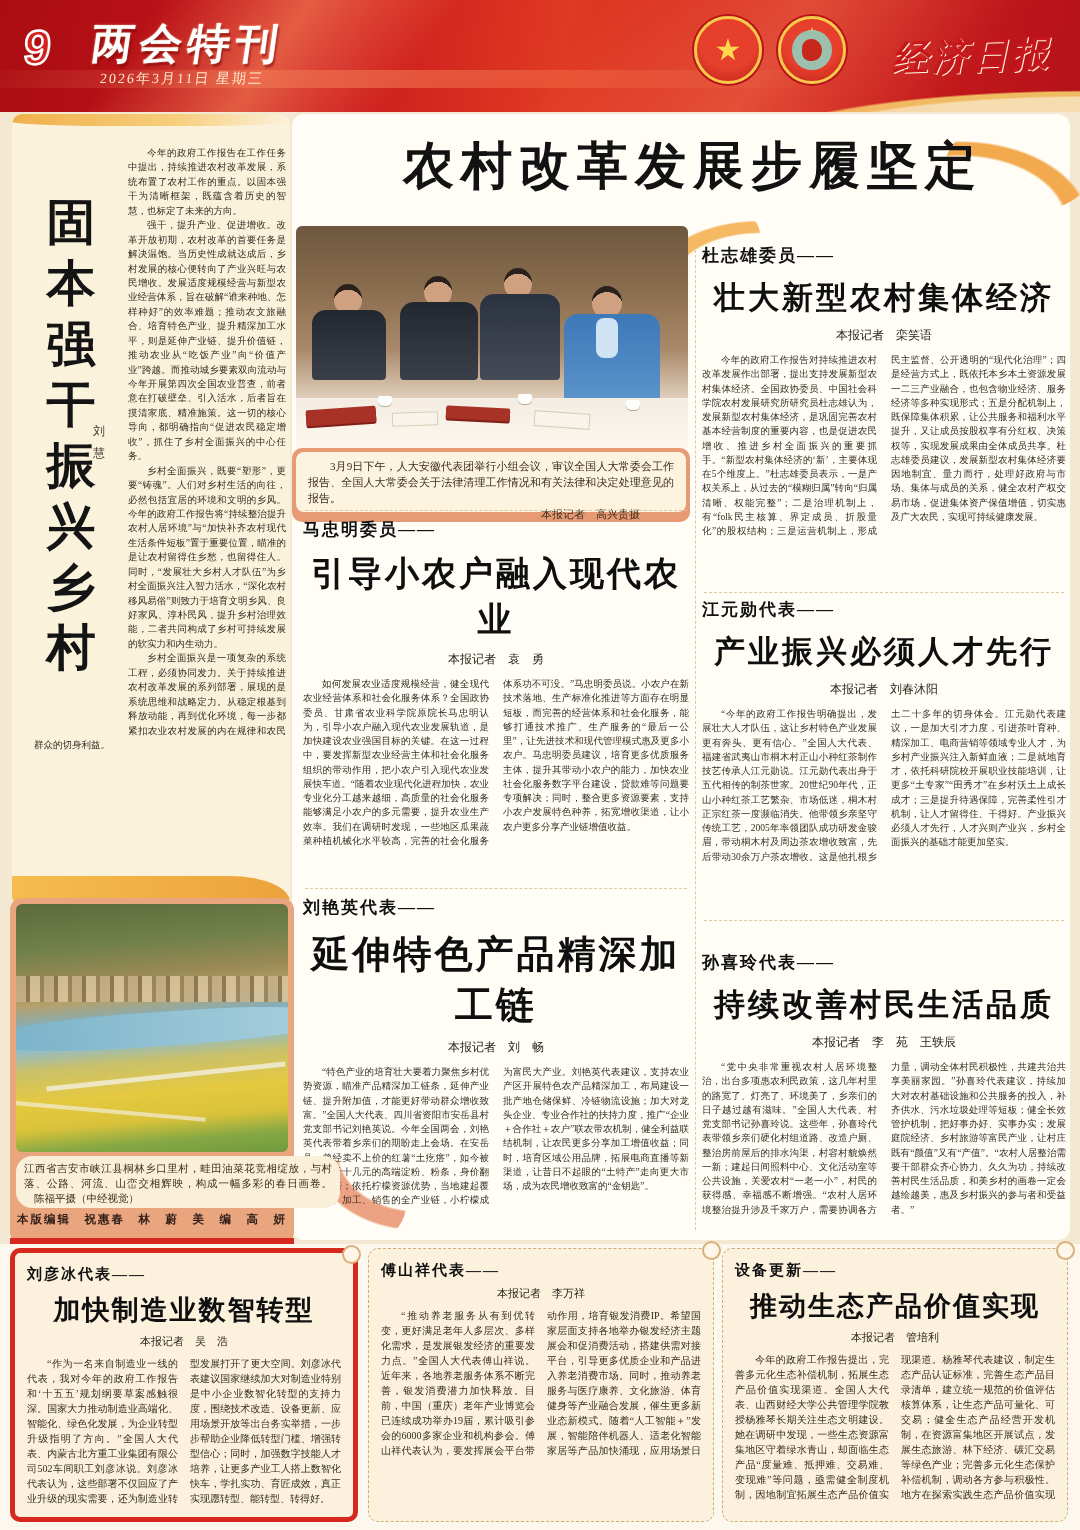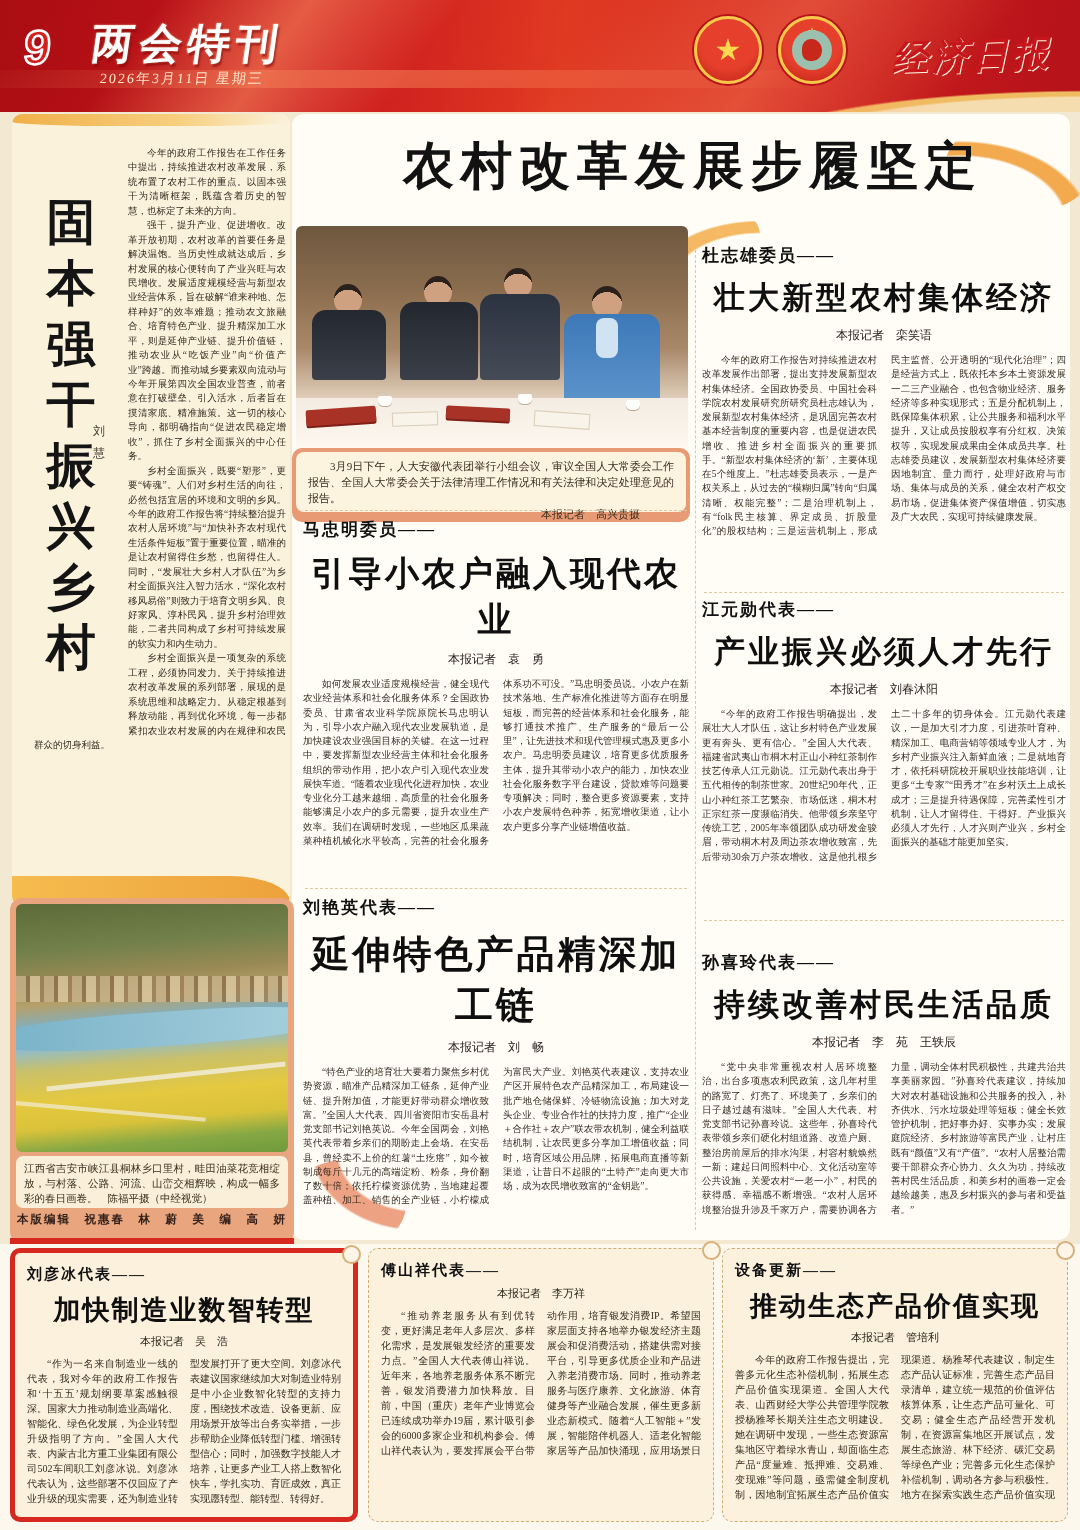--- a/index.html
+++ b/index.html
@@ -111,21 +111,21 @@
   
   .scenery-bg { position:absolute; left:10px; top:898px; width:284px; height:346px; background:#e8a57e; border-radius:12px; }
   .scenery { position:absolute; left:16px; top:904px; width:272px; height:248px; border-radius:6px; overflow:hidden;
     background:linear-gradient(175deg,#5d6b3a 0%,#72804a 18%,#9a8a55 30%,#b5a06a 38%,#7fb0c4 47%,#8fbccd 54%,#c9c06a 62%,#e5c93f 74%,#d9c23a 84%,#86a844 92%,#6f9a3c 100%); }
   .scenery .roofs { position:absolute; left:0; top:72px; width:100%; height:26px;
     background:repeating-linear-gradient(90deg,#c8b289 0 10px,#8a6f4c 10px 14px,#ddc9a0 14px 24px,#9b7f58 24px 28px); opacity:.8; }
   .scenery .river { position:absolute; left:-20px; top:108px; width:330px; height:34px; background:linear-gradient(90deg,#79b2c8,#a8d0dd);
     transform:rotate(-4deg); border-radius:40%; }
   .scenery .path { position:absolute; left:30px; top:170px; width:240px; height:5px; background:#f2ecd8; transform:rotate(-6deg); opacity:.85; }
   .scenery .path2 { position:absolute; left:-10px; top:205px; width:200px; height:4px; background:#f2ecd8; transform:rotate(5deg); opacity:.7; }
-  .scenery-caption { position:absolute; left:16px; top:1156px; width:272px; height:52px; background:#faf0da; border-radius:7px;
+  .scenery-caption { position:absolute; left:16px; top:1156px; width:324px; height:52px; background:#faf0da; border-radius:16px;
     padding:5px 8px 0 8px; font-size:10.5px; line-height:1.45; text-align:justify; color:#3a2c1c; }
   .scenery-caption .sc-credit { white-space:nowrap; padding-left:10px; }
   .credits-row { position:absolute; left:16px; top:1212px; width:272px; height:24px; text-align:center;
     font-size:11.5px; letter-spacing:2px; color:#33201a; font-weight:bold; }
   .red-strip { position:absolute; left:10px; top:1238px; width:284px; height:7px; background:#d6281e; }
 
   
   .bottom-bg { position:absolute; left:0; top:1244px; width:1080px; height:286px; background:#fcf8ee; }
   .bbox { position:absolute; top:1248px; height:274px; background:#fbf1dd; border:1px dashed #d0ac78; border-radius:10px; padding:12px 12px; }
   .bbox::after { content:""; position:absolute; top:-8px; right:-8px; width:15px; height:15px; border:2px solid #d8b07c; border-radius:50%; background:#fdf6e8; }

